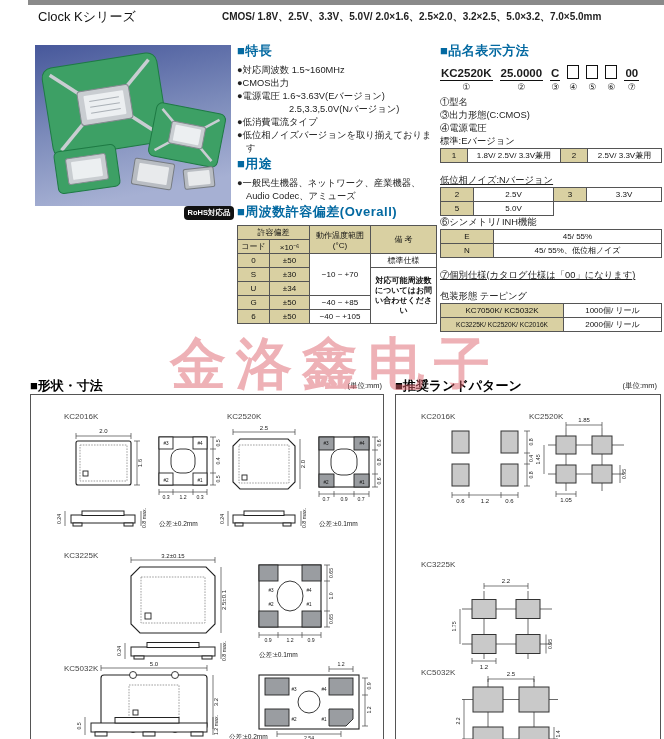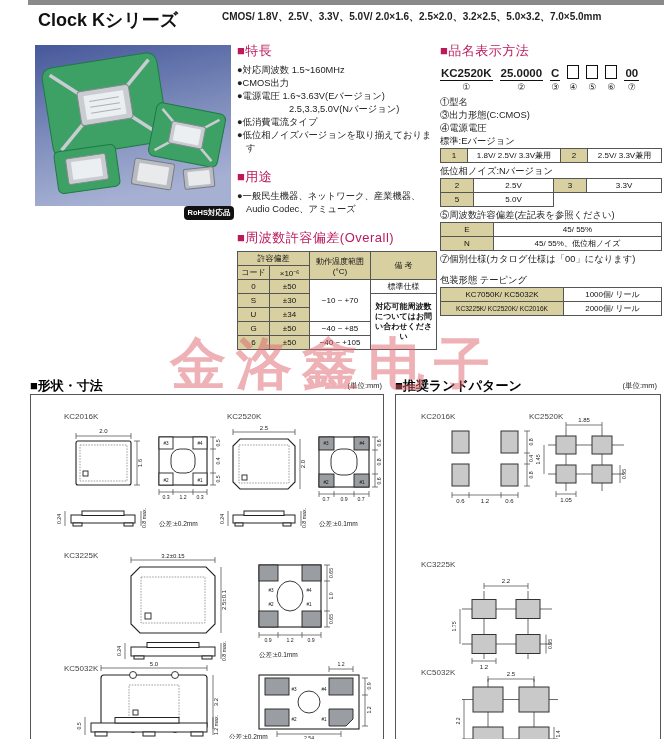--- a/index.html
+++ b/index.html
@@ -1,44 +1,44 @@
 <!DOCTYPE html>
 <html><head>
 <meta charset="utf-8">
 <style>
   html,body{margin:0;padding:0;background:#fff;}
   body{width:664px;height:739px;position:relative;overflow:hidden;
        font-family:"Liberation Sans",sans-serif;color:#1a1a1a;}
   .abs{position:absolute;}
   .topbar{left:28px;top:0;width:636px;height:5px;background:#8a8a8a;}
-  .series{left:38px;top:8px;font-size:18px;font-weight:bold;color:#111;}
+  .series{left:38px;top:8px;font-size:13px;font-weight:normal;color:#111;}
   .specs{left:222px;top:10px;font-size:10px;font-weight:bold;color:#222;white-space:nowrap;}
   .photo{left:35px;top:45px;width:196px;height:161px;}
   .rohs{left:184px;top:206px;width:50px;height:14px;background:#111;color:#fff;
         font-size:7.5px;font-weight:bold;text-align:center;line-height:14px;border-radius:4px;}
   
   .mc{left:237px;top:42px;width:200px;}
-  .sh{font-size:13px;font-weight:normal;color:#be185d;margin:0 0 4px 0;letter-spacing:.5px;}
+  .sh{font-size:13px;font-weight:bold;color:#0369a1;margin:0 0 4px 0;letter-spacing:.5px;}
   .ln{font-size:9.3px;line-height:13px;padding-left:9px;text-indent:-9px;color:#222;}
   .ind{padding-left:52px;text-indent:0;}
-  .gap14{margin-top:13px;}
+  .gap14{}
   table.kt{border-collapse:collapse;}
   table.kt td{border:1px solid #555;font-size:8px;text-align:center;padding:0 2px;height:13px;color:#111;}
   .tan{background:#d9d0a2;}
   .noteL{text-align:center;line-height:10px;padding:1px 3px !important;font-weight:bold;}
   .nob{border:none !important;}
   
   .rc{left:440px;top:42px;width:222px;}
   .partrow{display:flex;align-items:flex-end;margin:5px 0 1px 0;}
   .seg{display:flex;flex-direction:column;align-items:center;margin-right:7px;}
   .seg .code{font-weight:bold;font-size:11.5px;line-height:14px;border-bottom:1.5px solid #111;padding:0 1px;}
   .seg .sqbox{width:10px;height:12px;border:1.2px solid #111;margin-bottom:2px;}
   .seg .circ{font-size:9px;margin-top:1px;color:#222;}
   .rl{font-size:9.3px;line-height:13px;color:#222;}
-  .mt4{margin-top:4px;} .mt2{margin-top:2px;} .mt8{margin-top:8px;}
+  .mt4{margin-top:4px;} .mt2{margin-top:11px;text-decoration:underline;} .mt8{margin-top:8px;}
   
   .phdr{font-size:13px;font-weight:bold;color:#000;}
   .unit{font-size:7.5px;font-weight:normal;color:#222;}
   .pbox{border:1px solid #555;border-bottom:none;background:#fff;}
   .watermark{left:170px;top:327px;font-size:56px;font-weight:bold;letter-spacing:10px;
              color:rgba(222,100,110,0.5);z-index:6;white-space:nowrap;
              font-family:"DejaVu Serif",serif;}
   svg text{font-family:"Liberation Sans",sans-serif;}
   .lbl{font-size:8px;fill:#444;}
   .dm{font-size:6px;fill:#222;text-anchor:middle;}
@@ -224,21 +224,21 @@
       <td class="tan" style="width:28px">3</td>
       <td>3.3V</td>
     </tr>
     <tr>
       <td class="tan">5</td>
       <td>5.0V</td>
       <td colspan="2" class="nob"></td>
     </tr>
   </tbody>
     </table>
-  <div class="rl mt2">⑤周波数許容偏差(左記表を参照ください)</div>
+  <div class="rl">⑥シンメトリ/ INH機能</div>
   <table class="kt" style="width:222px">
     <tbody>
         <tr>
       <td class="tan" style="width:48px">E</td>
       <td>45/ 55%</td>
     </tr>
     <tr>
       <td class="tan">N</td>
       <td>45/ 55%、低位相ノイズ</td>
     </tr>

